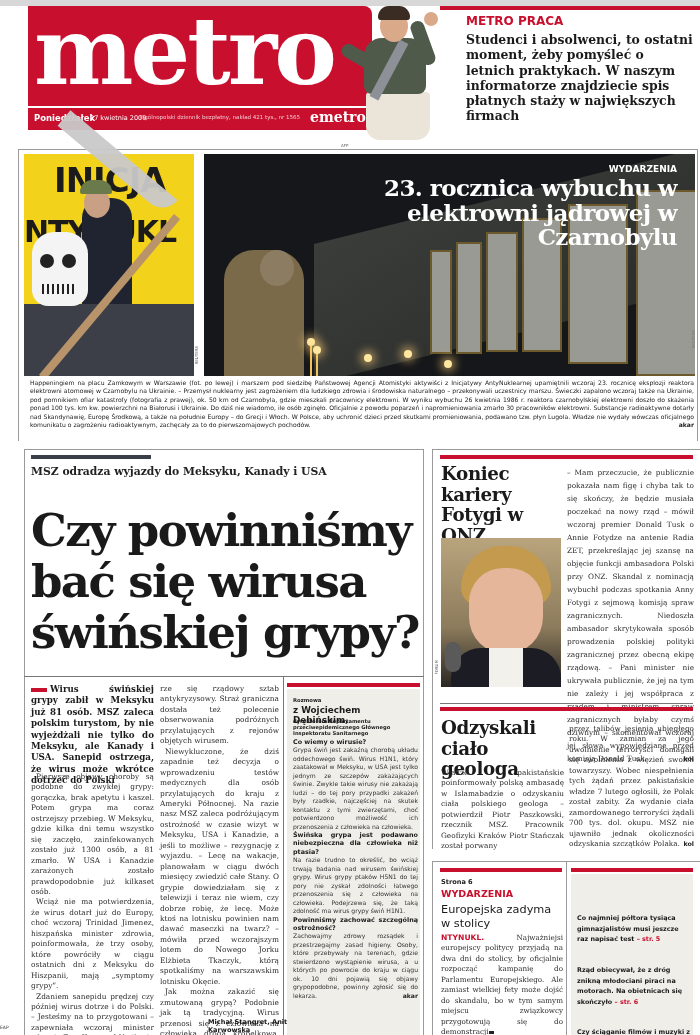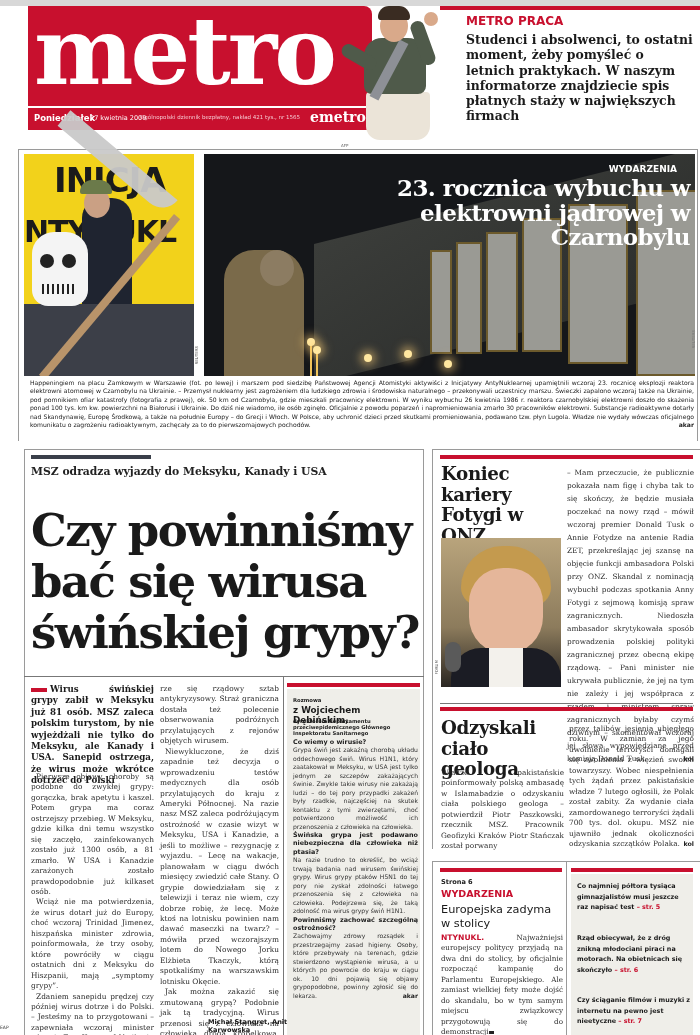--- a/index.html
+++ b/index.html
@@ -53,21 +53,21 @@
   .photo-right { left: 204px; top: 154px; width: 491px; height: 222px; background: #15171a; overflow: hidden; }
   .photo-right .wall { position:absolute; left:110px; top:90px; width:400px; height:140px; background: linear-gradient(160deg,#3b3d3a 0%,#2b2d2b 100%); transform: skewY(-14deg); transform-origin: left; }
   .photo-right .portrait { position:absolute; background:#9a9a94; border:2px solid #6c5a2c; }
   .photo-right .old-man { position:absolute; left:20px; top:96px; width:80px; height:126px; background:#7a6a4a; border-radius: 30px 30px 0 0; }
   .photo-right .old-head { position:absolute; left:56px; top:96px; width:34px; height:36px; background:#8c7c62; border-radius:50%; }
   .photo-right .candle { position:absolute; width:2px; background:#f1c45a; }
   .photo-right .glow { position:absolute; width:8px; height:8px; background:#ffe7a0; border-radius:50%; box-shadow: 0 0 8px 4px rgba(255,210,120,.5); }
   .credit-r { left: 691px; top: 330px; font-family:"DejaVu Sans",sans-serif; font-size:4px; color:#777; writing-mode: vertical-rl; transform: rotate(180deg); }
 
   .wyd-label { left: 600px; top: 164px; width: 77px; text-align:right; font-family: "DejaVu Sans", sans-serif; font-weight: bold; font-size: 9px; color: #ffffff; }
-  .czarn-title { left: 380px; top: 176px; width: 297px; text-align: right; font-family: "DejaVu Serif", serif; font-weight: bold; font-size: 23px; line-height: 24.5px; color: #ffffff; letter-spacing: -0.6px; margin-left: 13px; }
+  .czarn-title { left: 380px; top: 176px; width: 297px; text-align: right; font-family: "DejaVu Serif", serif; font-weight: bold; font-size: 23px; line-height: 24.5px; color: #ffffff; letter-spacing: -0.6px; }
 
   .photo-caption { left: 30px; top: 379px; width: 664px; font-family: "DejaVu Sans", sans-serif; font-size: 6.1px; line-height: 8.4px; color: #1a1a1a; text-align: justify; }
   .caption-sig { font-weight: bold; float: right; }
 
   
   .main-box { left: 24px; top: 449px; width: 400px; height: 586px; border: 1px solid #9a9a9a; border-bottom: none; }
   .main-topbar { left: 31px; top: 455px; width: 120px; height: 4px; background: #3a3f4a; }
   .main-kicker { left: 31px; top: 465px; font-family: "DejaVu Serif", serif; font-weight: bold; font-size: 10.8px; color: #222; }
   .main-headline { left: 31px; top: 490px; width: 390px; font-family: "DejaVu Serif", serif; font-weight: bold; font-size: 45px; line-height: 51px; letter-spacing: -1.6px; color: #1a1a1a; margin-top: 15px; }
   .main-rule { left: 24px; top: 676px; width: 400px; height: 1px; background: #777; }
@@ -117,21 +117,21 @@
   .str-bar { left: 440px; top: 868px; width: 122px; height: 4px; background: #c8102e; }
   .str-page { left: 441px; top: 878px; font-family:"DejaVu Sans",sans-serif; font-weight:bold; font-size:6.6px; color:#222; }
   .str-section { left: 441px; top: 888px; font-family:"DejaVu Sans",sans-serif; font-weight:bold; font-size:9.5px; color:#c8102e; }
   .str-title { left: 441px; top: 903px; width: 122px; font-family:"DejaVu Sans",sans-serif; font-size:11.3px; line-height:14.2px; color:#1a1a1a; }
   .str-body { left: 441px; top: 933px; width: 122px; font-family:"DejaVu Serif",serif; font-size:7.2px; line-height: 10.45px; color:#2a2a2a; text-align: justify; }
   .str-lead { font-family:"DejaVu Sans",sans-serif; font-weight:bold; color:#c8102e; font-size: 7.6px; }
   .end-mark { display:inline-block; width:5px; height:3px; background:#222; vertical-align:middle; margin-left:1px; }
 
   .teaser-bar { left: 571px; top: 868px; width: 122px; height: 4px; background: #c8102e; }
   .teaser-bg { left: 571px; top: 874px; width: 122px; height: 161px; background: #efeee9; }
-  .teaser { left: 577px; width: 114px; font-family:"DejaVu Sans",sans-serif; font-weight: bold; font-size: 6.4px; line-height: 10.7px; color:#1a1a1a; }
+  .teaser { left: 577px; width: 114px; font-family:"DejaVu Sans",sans-serif; font-weight: bold; font-size: 6.4px; line-height: 10.7px; color:#1a1a1a;margin-top:32px; }
   .teaser .ref { color: #c8102e; }
   .t1 { top: 881px; }
   .t2 { top: 933px; }
   .t3 { top: 995px; }
 
   .left-edge-mark { left: 0px; top: 1025px; font-family:"DejaVu Sans",sans-serif; font-size:4.5px; color:#444; }
 </style>
 </head>
 <body>
 

